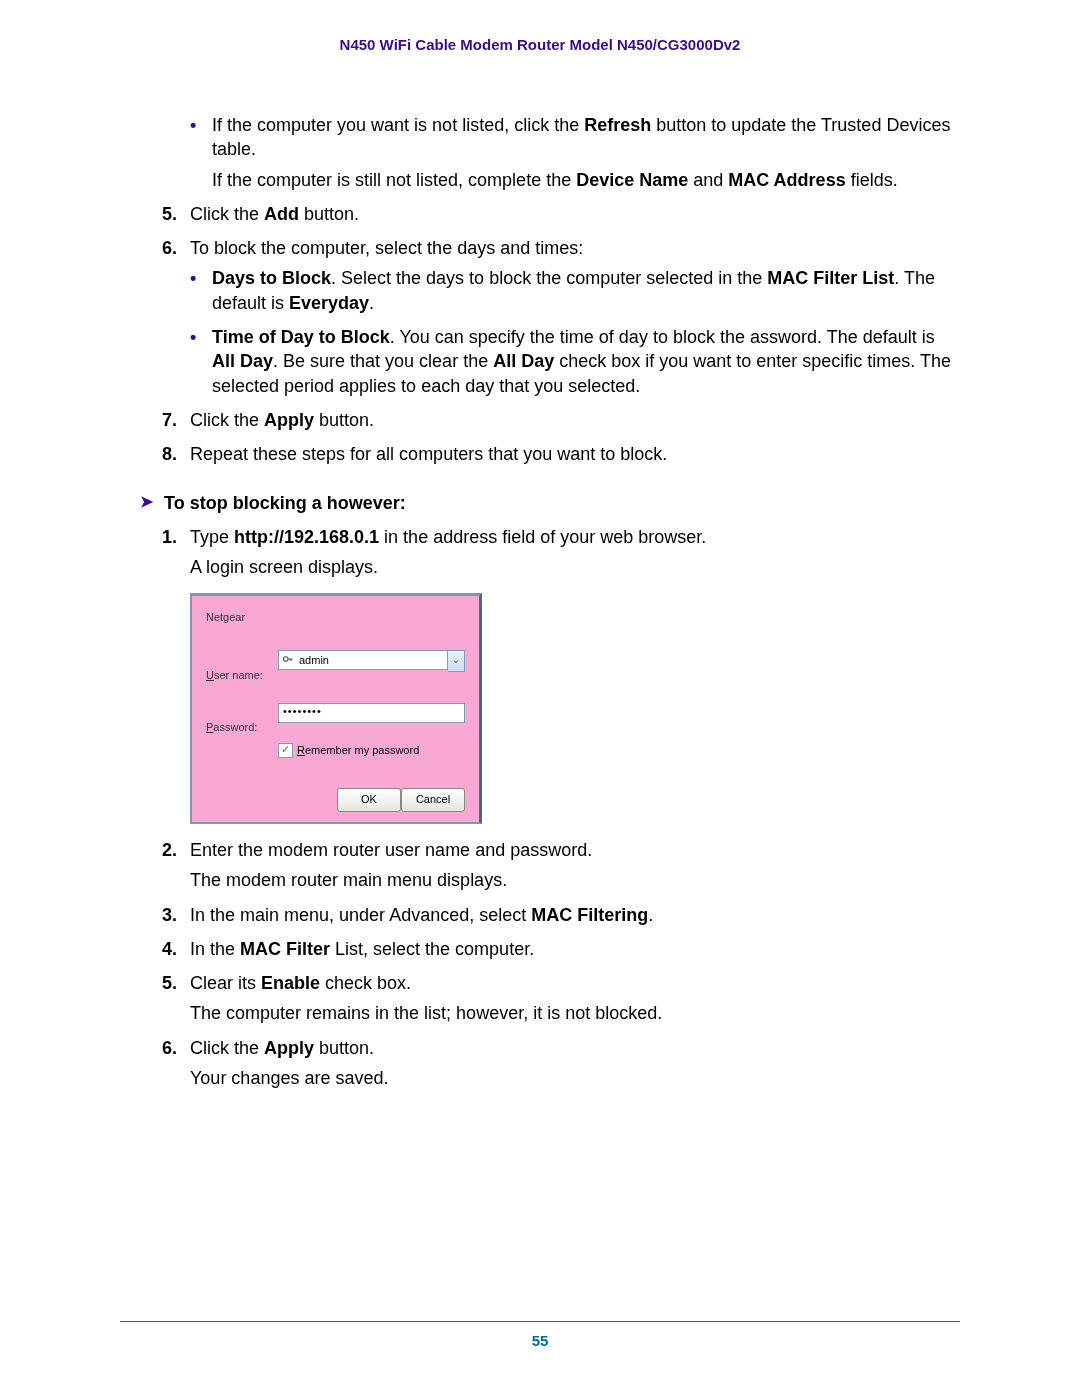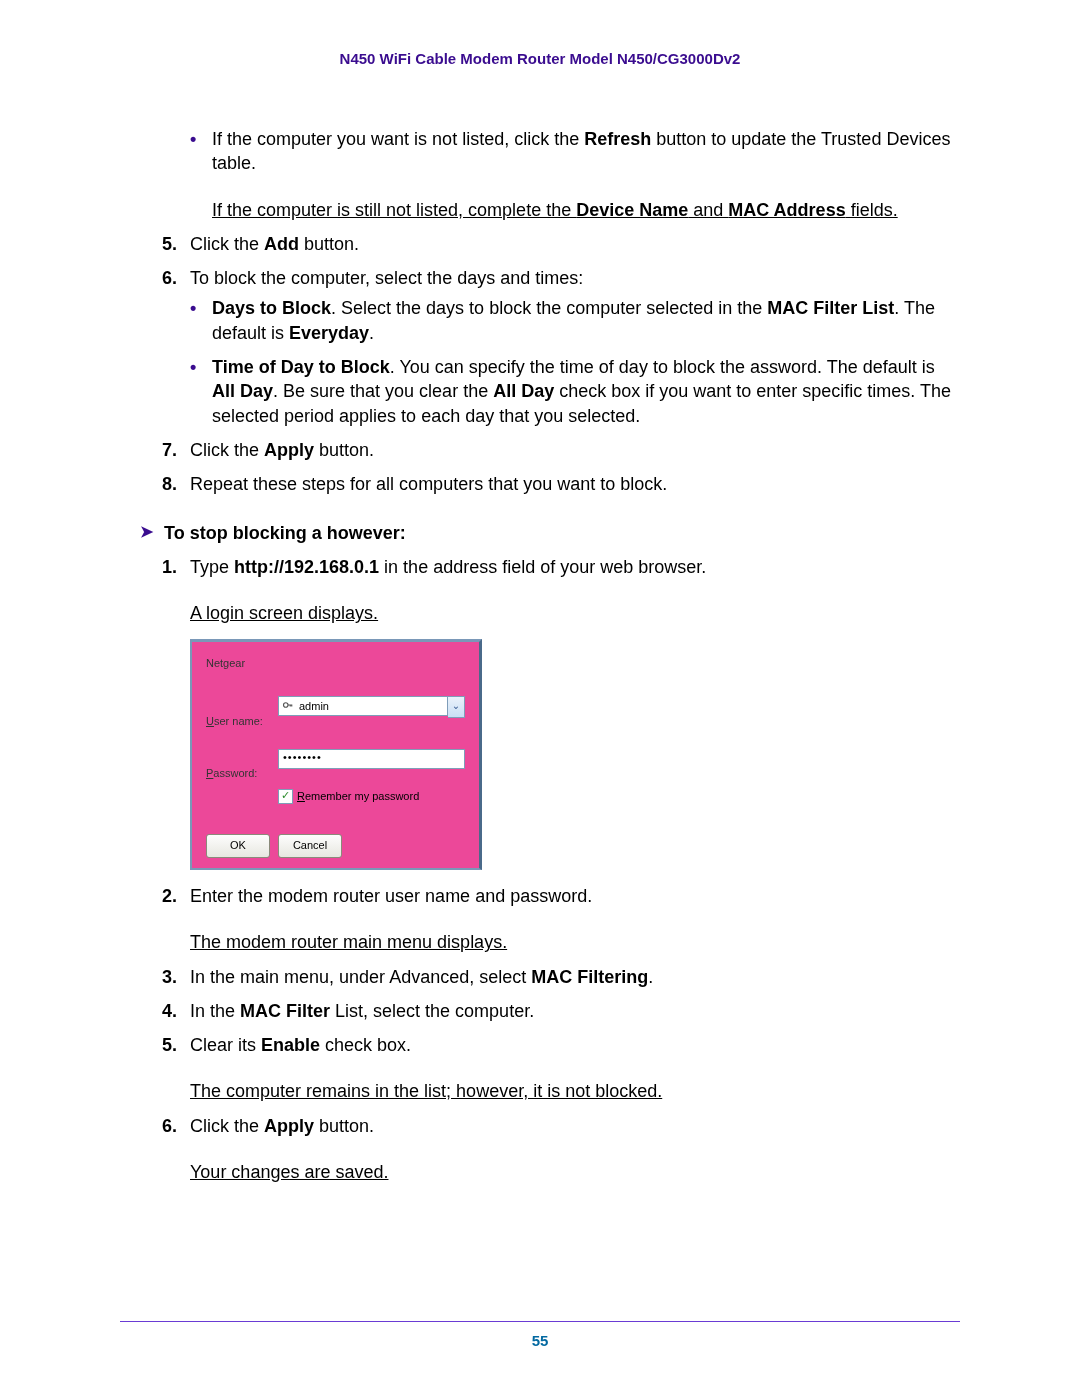--- a/index.html
+++ b/index.html
@@ -7,21 +7,21 @@
     padding: 0;
     background: #ffffff;
     font-family: Arial, Helvetica, sans-serif;
     color: #000000;
   }
   .page {
     width: 1080px;
     height: 1397px;
     position: relative;
     box-sizing: border-box;
-    padding: 50px 120px 60px 120px;
+    padding: 36px 120px 60px 120px;
   }
   .header-title {
     text-align: center;
     font-weight: bold;
     font-size: 15px;
     color: #3a0c8f;
     margin-bottom: 60px;
   }
   .content {
     font-size: 18px;
@@ -43,43 +43,42 @@
     display: flex;
     margin: 10px 0 4px 42px;
   }
   .num {
     width: 28px;
     flex-shrink: 0;
     font-weight: bold;
   }
   .num-body { flex: 1; }
   .sub-para {
-    margin-top: 22px;
-    text-decoration: underline;
+    margin-top: 6px;
   }
   b { font-weight: bold; }
   .proc-heading {
     display: flex;
     margin: 24px 0 10px 20px;
     font-weight: bold;
   }
   .proc-arrow {
     color: #3a0c8f;
     width: 24px;
     flex-shrink: 0;
     font-size: 16px;
     line-height: 22px;
   }
   .login-box {
     margin: 14px 0 14px 70px;
     width: 292px;
     border: 2px solid #7a98b8;
     border-top: 3px solid #7a98b8;
     border-right: 3px solid #4a6a8a;
-    background: #ec4899;
+    background: #f9a8d4;
     padding: 14px 14px 10px 14px;
     box-sizing: border-box;
     font-family: Tahoma, Arial, sans-serif;
   }
   .login-row {
     display: flex;
     align-items: center;
     margin-bottom: 8px;
     font-size: 11px;
     color: #333;
@@ -135,22 +134,21 @@
     width: 13px; height: 13px;
     border: 1px solid #7f9db9;
     background: #fff;
     color: #2a8a2a;
     font-size: 11px;
     line-height: 11px;
     text-align: center;
   }
   .btn-row {
     display: flex;
-    justify-content: flex-start;
-    gap: 8px;
+    justify-content: flex-end;
   }
   .dlg-btn {
     min-width: 62px;
     height: 22px;
     font-size: 11px;
     background: linear-gradient(#fdfdfd,#e7e7e0);
     border: 1px solid #8a8a7a;
     border-radius: 3px;
     text-align: center;
     line-height: 20px;

